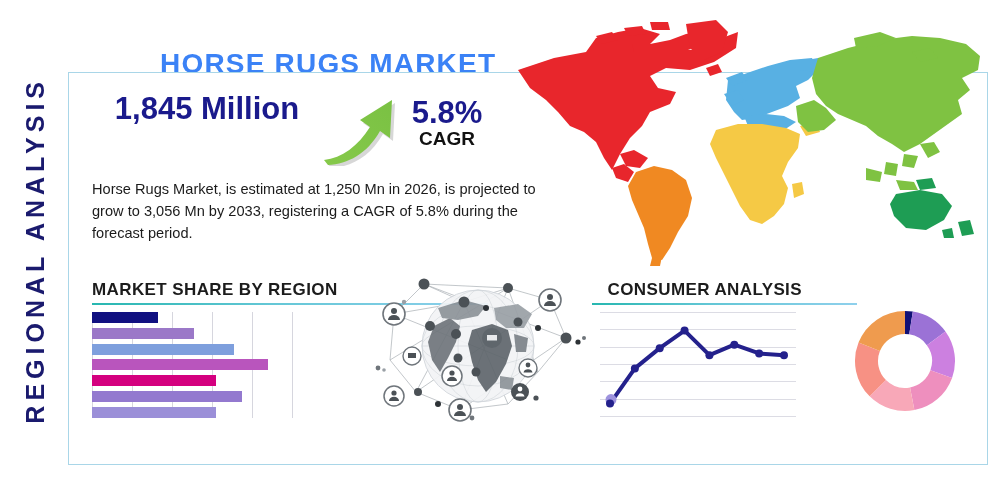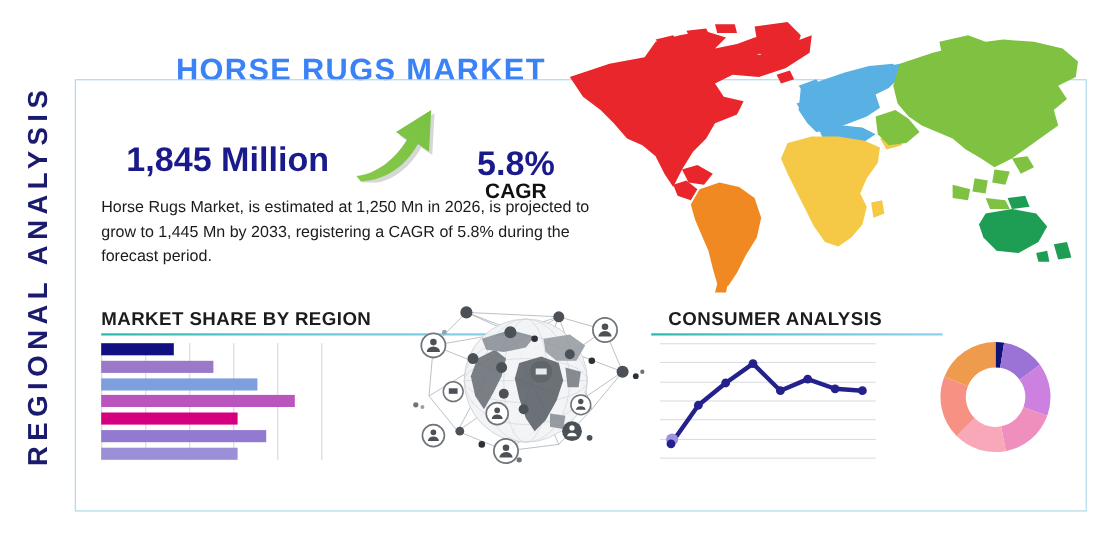--- a/index.html
+++ b/index.html
@@ -37,31 +37,31 @@
   
   .card {
     position: absolute; left: 68px; top: 72px;
     width: 920px; height: 393px;
     border: 1.4px solid #a9d6e8;
     background: transparent;
   }
 
   
   .kpi-row { position: absolute; left: 92px; top: 92px; width: 420px; height: 76px; }
-  .kpi { position: absolute; text-align: center; margin-top: 36px; }
+  .kpi { position: absolute; text-align: center; }
   .kpi-value {
     font-size: 31px; font-weight: bold; color: #1a1a8c; line-height: 1.08;
     white-space: nowrap;
   }
   .kpi-label {
     font-size: 19px; font-weight: bold; color: #111; line-height: 1.1;
     white-space: nowrap;
   }
   .kpi-left  { left: 0px;   top: 0px; width: 230px; }
-  .kpi-right { left: 322px; top: 4px; width: 110px; }
+  .kpi-right { left: 300px; top: 4px; width: 110px; }
   .growth-arrow { position: absolute; left: 228px; top: 2px; width: 84px; height: 72px; }
 
   
   .desc {
     position: absolute; left: 92px; top: 178px; width: 470px;
     font-size: 14.6px; line-height: 1.52; color: #1b1b1b;
   }
 
   
   .world-map { position: absolute; left: 500px; top: 8px; width: 496px; height: 262px; }
@@ -144,21 +144,21 @@
       <path d="M4,66 C22,64 38,52 50,33 L40,26 L72,6 L70,44 L60,37 C47,60 28,70 8,71 Z" fill="#8c8c8c" opacity=".35" transform="translate(3,3)"></path>
       <path d="M4,66 C22,64 38,52 50,33 L40,26 L72,6 L70,44 L60,37 C47,60 28,70 8,71 Z" fill="url(#arrGrad)"></path>
     </svg>
 
     <div class="kpi kpi-right">
       <div class="kpi-value">5.8%</div>
       <div class="kpi-label">CAGR</div>
     </div>
   </div>
 
-  <div class="desc">Horse Rugs Market, is estimated at 1,250 Mn in 2026, is projected to grow to 1,445 Mn by 2033, registering a CAGR of 5.8% during the forecast period.</div>
+  <div class="desc">Horse Rugs Market, is estimated at 1,250 Mn in 2026, is projected to grow to 3,056 Mn by 2033, registering a CAGR of 5.8% during the forecast period.</div>
 
   <svg class="world-map" viewBox="0 0 496 262">
 
     <path fill="#e8262c" d="M18,62 L54,50 L86,44 L96,30 L118,24 L140,20 L160,26 L150,36 L170,32 L186,26 L210,22
       L206,34 L188,42 L210,40 L222,30 L238,24 L236,40 L214,54 L190,62 L166,60 L150,68 L158,80 L176,84
       L170,96 L150,104 L142,118 L130,130 L120,146 L112,162 L104,150 L96,134 L84,124 L70,118 L58,104
       L46,92 L30,80 Z"></path>
     <path fill="#e8262c" d="M120,146 L134,142 L148,150 L140,160 L126,158 Z"></path>
 
     <path fill="#e8262c" d="M186,16 L216,12 L228,24 L222,44 L204,52 L190,40 Z"></path>

